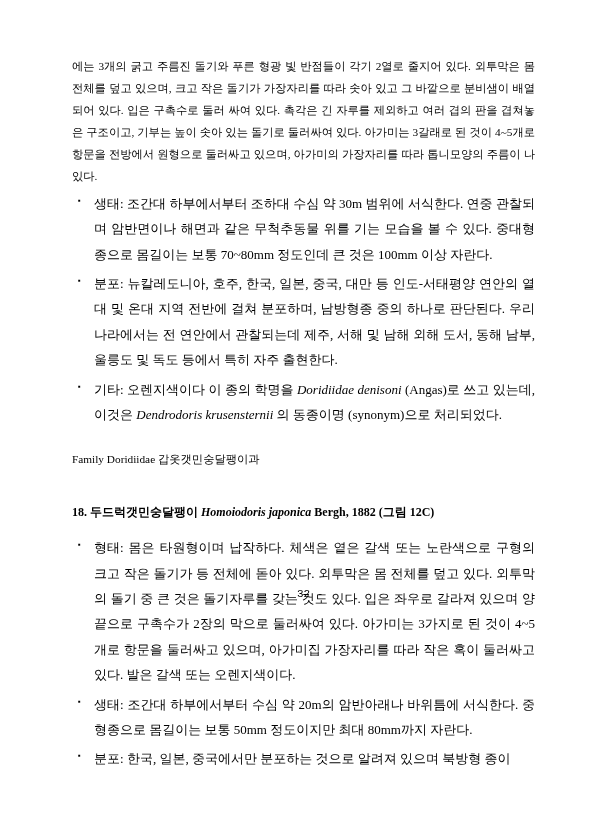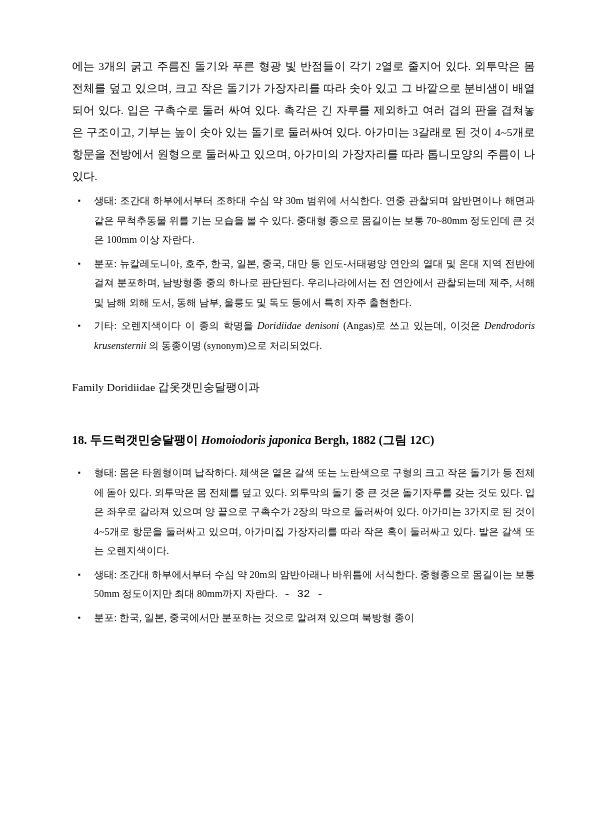--- a/index.html
+++ b/index.html
@@ -36,21 +36,21 @@
     flex: 0 0 auto;
     width: 22px;
     font-size: 8px;
     line-height: 2.6;
     text-align: left;
     padding-left: 6px;
     box-sizing: border-box;
   }
   .bullet-body {
     flex: 1 1 auto;
-    font-size: 10px;
+    font-size: 13px;
     line-height: 1.95;
     text-align: justify;
     text-justify: inter-character;
   }
   .lbl {
     white-space: nowrap;
   }
   .family-line {
     margin-top: 22px;
     font-size: 11.3px;

